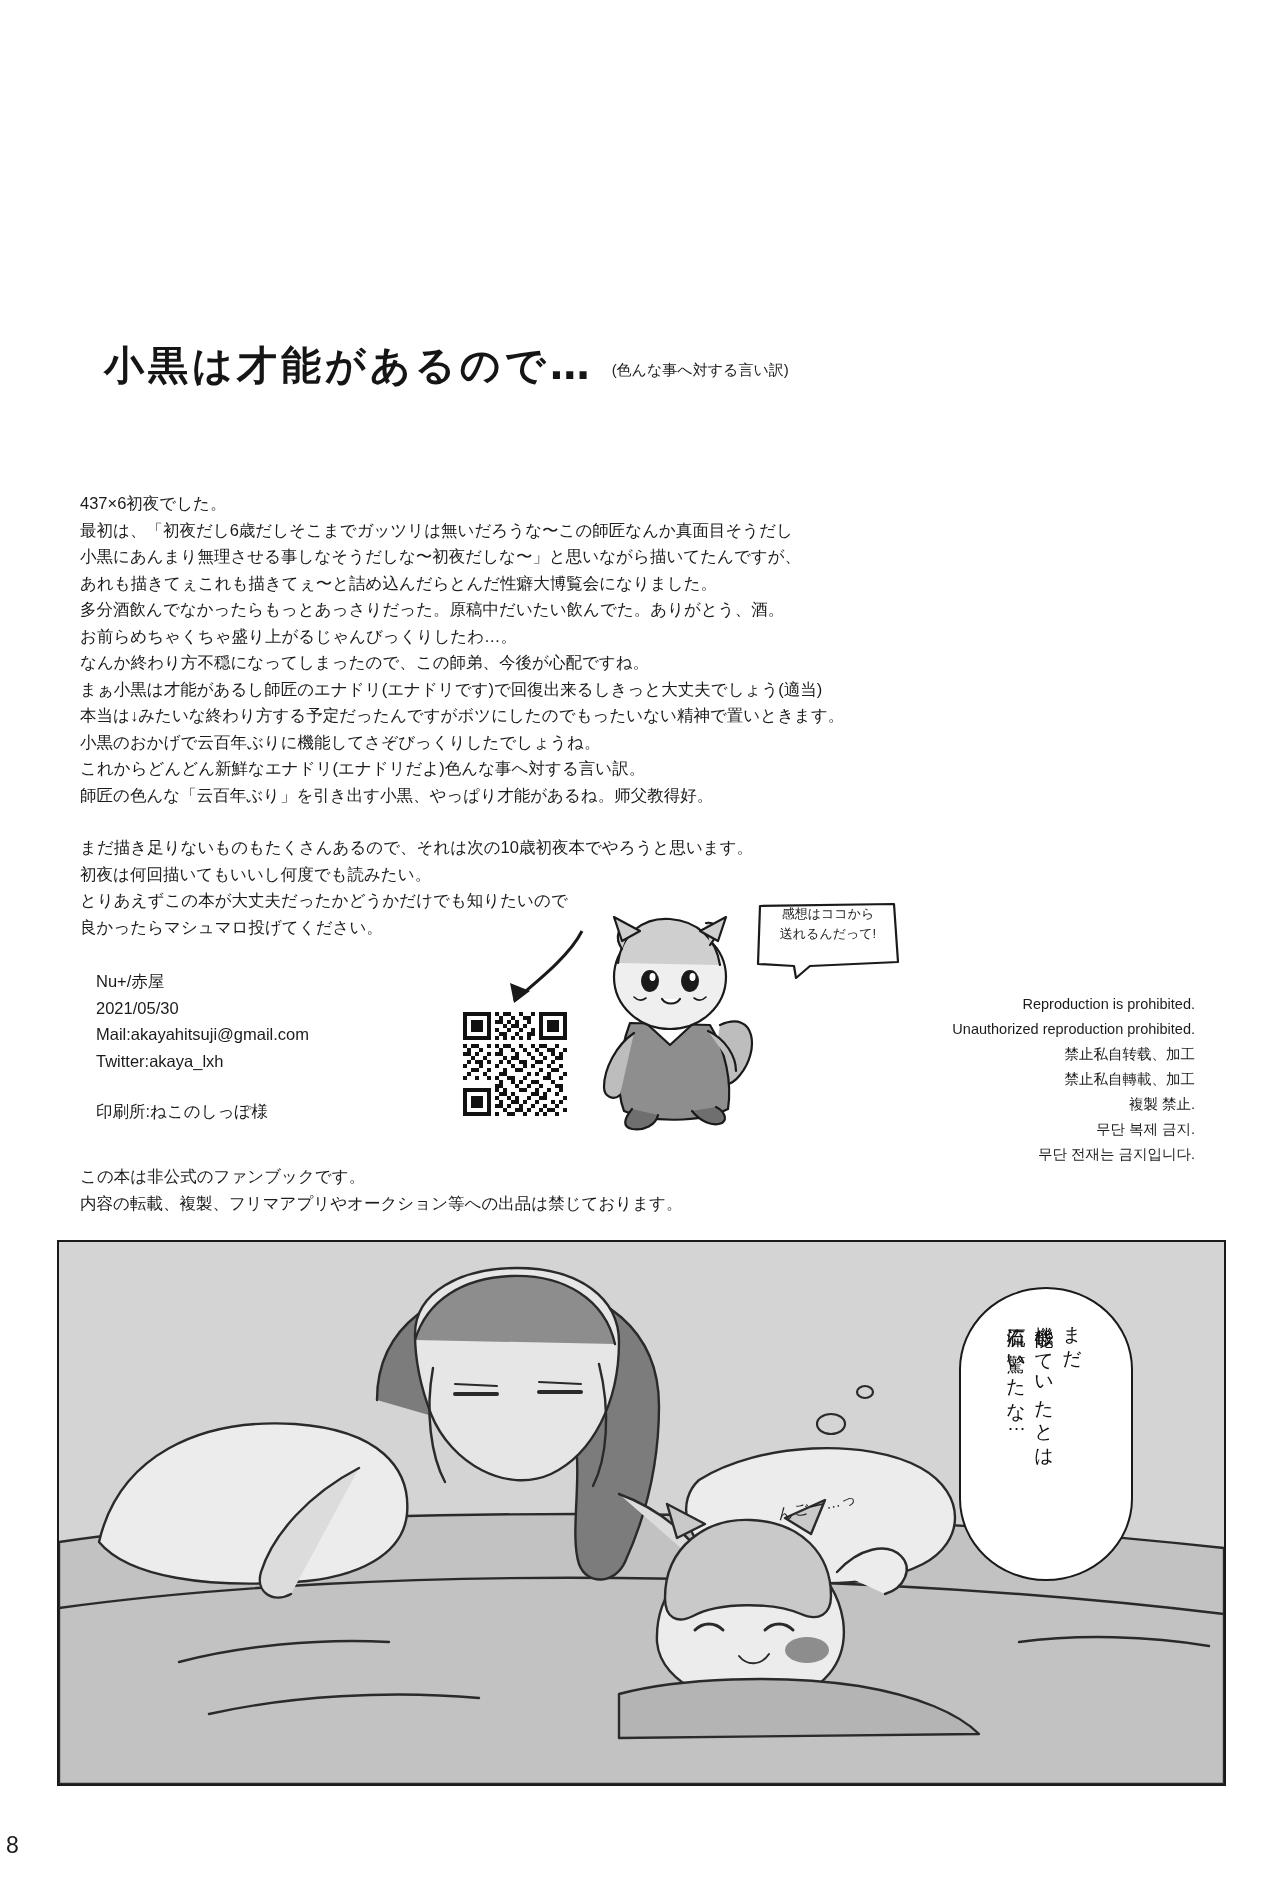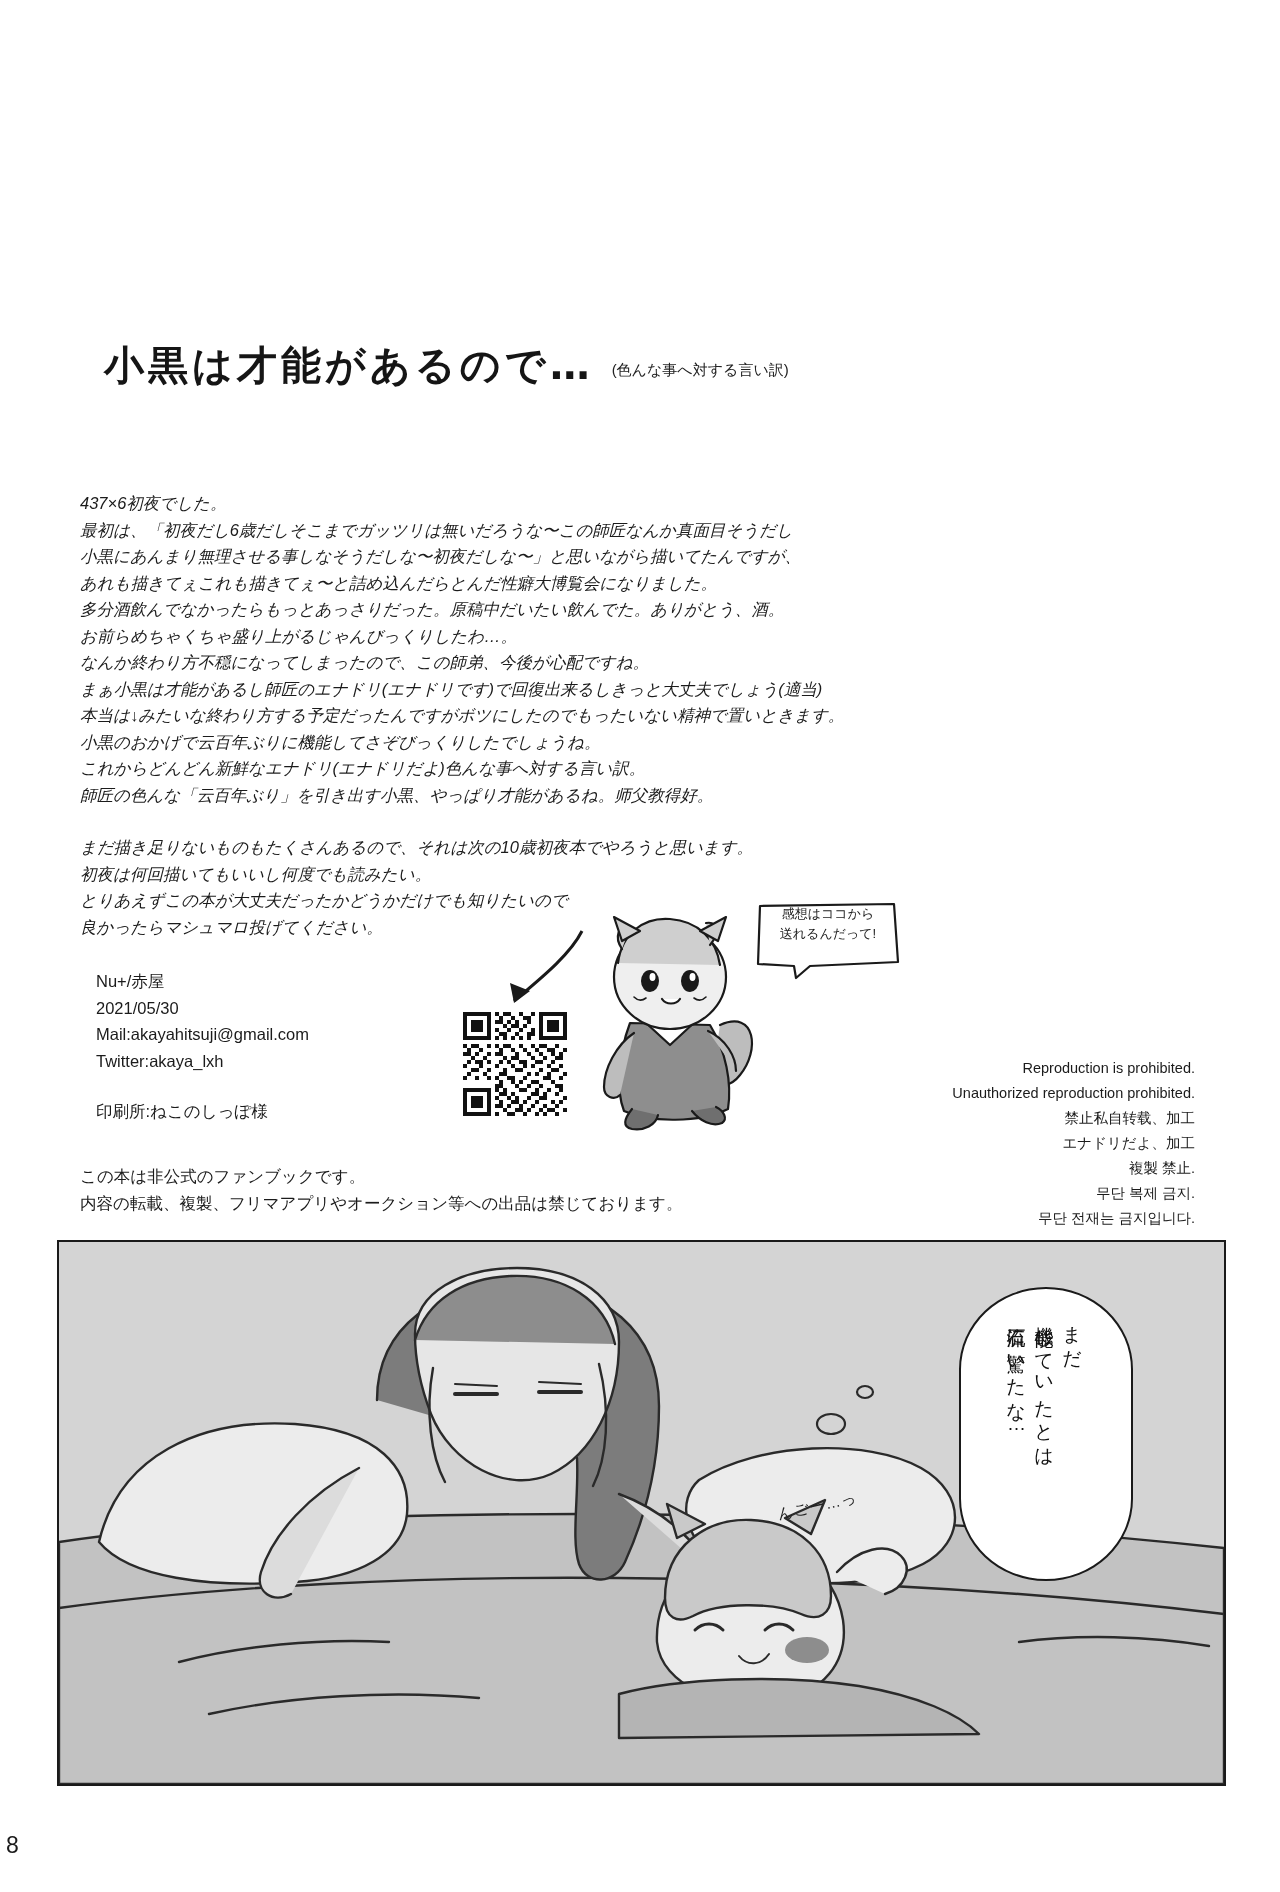--- a/index.html
+++ b/index.html
@@ -48,21 +48,20 @@
     left: 80px;
     top: 490px;
     width: 1060px;
     font-size: 16.5px;
     line-height: 26.5px;
     color: #1b1b1b;
   }
   .afterword p {
     margin: 0;
     white-space: nowrap;
-    font-style: italic;
   }
   .afterword .gap {
     height: 26px;
   }
 
   
   .credits {
     position: absolute;
     left: 96px;
     top: 968px;
@@ -83,21 +82,21 @@
     font-size: 16.5px;
     line-height: 27px;
     color: #1b1b1b;
   }
   .notice p { margin: 0; white-space: nowrap; }
 
   
   .rights {
     position: absolute;
     right: 85px;
-    top: 1056px;
+    top: 992px;
     text-align: right;
     font-size: 14.5px;
     line-height: 25px;
     color: #1b1b1b;
     width: 420px;
   }
   .rights p { margin: 0; }
 
   
   .qr {
@@ -249,21 +248,21 @@
 
 <div class="notice">
   <p>この本は非公式のファンブックです。</p>
   <p>内容の転載、複製、フリマアプリやオークション等への出品は禁じております。</p>
 </div>
 
 <div class="rights">
   <p>Reproduction is prohibited.</p>
   <p>Unauthorized reproduction prohibited.</p>
   <p>禁止私自转载、加工</p>
-  <p>エナドリだよ、加工</p>
+  <p>禁止私自轉載、加工</p>
   <p>複製 禁止.</p>
   <p>무단 복제 금지.</p>
   <p>무단 전재는 금지입니다.</p>
 </div>
 
 <div class="arrow">
   <svg width="120" height="100" viewBox="0 0 120 100">
     <path d="M112,6 C100,30 70,54 44,76" stroke="#1a1a1a" stroke-width="3" fill="none"></path>
     <path d="M44,78 L40,58 L60,66 Z" fill="#1a1a1a"></path>
   </svg>

